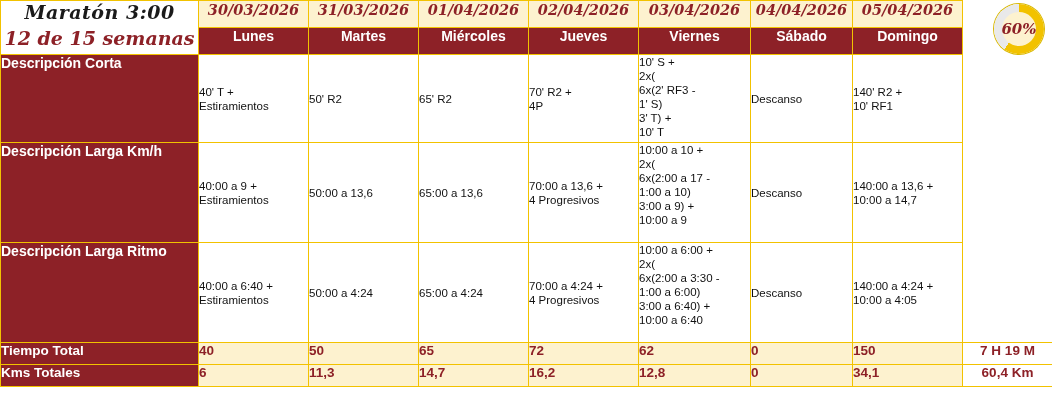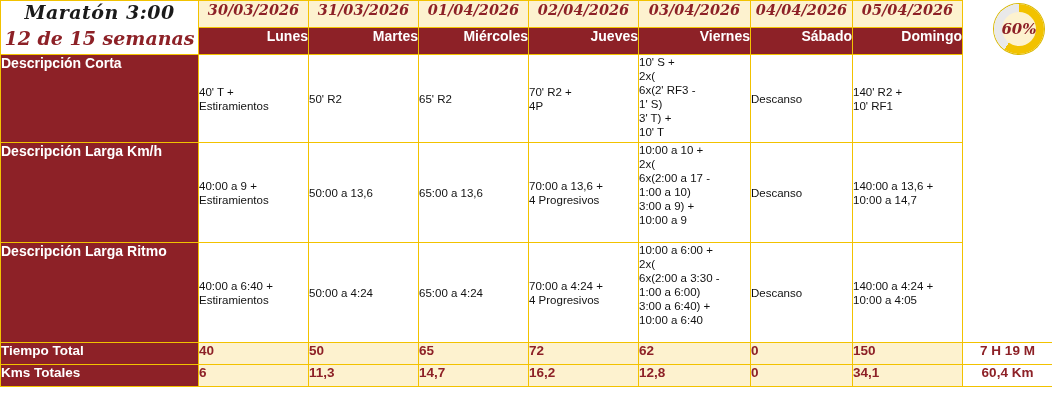--- a/index.html
+++ b/index.html
@@ -77,21 +77,21 @@
     text-align: center;
     height: 26px;
     vertical-align: middle;
     white-space: nowrap;
   }
   .day-cell {
     background: #8d2127;
     color: #ffffff;
     font-weight: bold;
     font-size: 14px;
-    text-align: right;
+    text-align: center;
     height: 26px;
     vertical-align: middle;
     white-space: nowrap;
   }
 
   
   .rowlabel {
     background: #8d2127;
     color: #ffffff;
     font-weight: bold;

